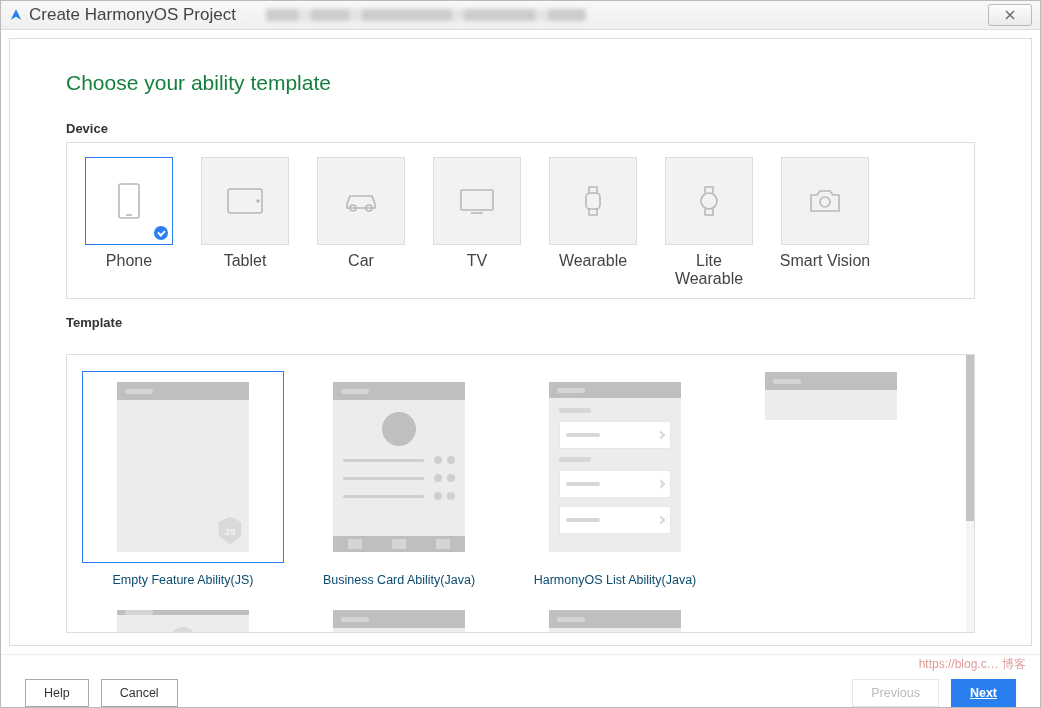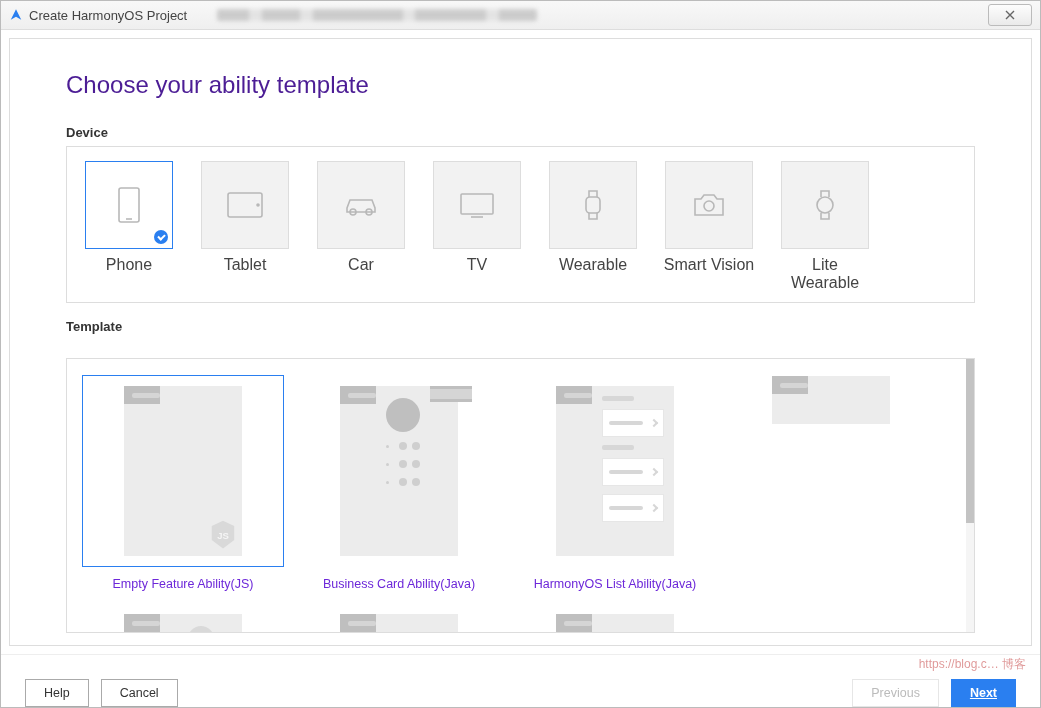--- a/index.html
+++ b/index.html
@@ -1,42 +1,42 @@
 <!DOCTYPE html>
 <html><head>
 <meta charset="utf-8">
 <style>
   html,body{margin:0;padding:0;font-family:"Segoe UI",Arial,sans-serif;font-size:13px;color:#333;background:#f0f0f0;}
   .window{width:1041px;height:708px;box-sizing:border-box;border:1px solid #bbb;background:#fff;display:flex;flex-direction:column;position:relative;}
-  .titlebar{height:28px;background:linear-gradient(#f8f8f8,#efefef);border-bottom:1px solid #ddd;display:flex;align-items:center;padding:0 8px;font-size:13px;color:#444;}
+  .titlebar{height:28px;background:linear-gradient(#f8f8f8,#efefef);border-bottom:1px solid #ddd;display:flex;align-items:center;padding:0 8px;font-size:17px;color:#444;}
   .titlebar .logo{width:14px;height:14px;margin-right:6px;display:inline-flex;}
   .titlebar .blurred{margin-left:30px;height:12px;width:320px;background:linear-gradient(90deg,#bbb 0 10%,#ddd 10% 14%,#bbb 14% 26%,#ddd 26% 30%,#bbb 30% 58%,#ddd 58% 62%,#bbb 62% 84%,#ddd 84% 88%,#bbb 88% 100%);filter:blur(2px);opacity:.7;border-radius:2px;}
   .titlebar .close{margin-left:auto;width:42px;height:20px;border:1px solid #bbb;border-radius:3px;background:linear-gradient(#fdfdfd,#eaeaea);display:flex;align-items:center;justify-content:center;font-size:11px;color:#555;}
   .inner{flex:1;margin:8px;border:1px solid #ddd;background:#fff;display:flex;flex-direction:column;padding:32px 56px 12px 56px;overflow:hidden;}
-  h1{font-size:24px;font-weight:400;margin:0 0 26px 0;color:#4c1d95;}
+  h1{font-size:21px;font-weight:400;margin:0 0 26px 0;color:#15803d;}
   .section-label{font-size:13px;font-weight:600;margin:0 0 6px 0;}
   .device-box{border:1px solid #ddd;padding:14px 16px 10px 16px;display:flex;gap:24px;}
   .dev{display:flex;flex-direction:column;align-items:center;width:92px;cursor:pointer;}
   .dev .tile{width:86px;height:86px;border:1px solid #ddd;background:#f2f2f2;display:flex;align-items:center;justify-content:center;position:relative;}
   .dev.selected .tile{border:1px solid #2a7ff0;background:#fff;}
   .dev .check{display:none;position:absolute;right:4px;bottom:4px;width:14px;height:14px;border-radius:50%;background:#2a7ff0;}
   .dev.selected .check{display:flex;align-items:center;justify-content:center;}
   .dev .check::after{content:"";width:5px;height:3px;border-left:2px solid #fff;border-bottom:2px solid #fff;transform:rotate(-45deg);margin-top:-1px;}
   .dev .lbl{margin-top:7px;font-size:16px;color:#444;text-align:center;}
   .tmpl-box{margin-top:18px;border:1px solid #ddd;flex:1;overflow:hidden;display:flex;}
   .tmpl-scroll{flex:1;overflow-y:auto;padding:16px 16px;}
   .tmpl-grid{display:flex;flex-wrap:wrap;gap:22px 16px;}
   .tmpl{width:200px;display:flex;flex-direction:column;align-items:center;cursor:pointer;}
   .tmpl .card{width:200px;height:190px;border:1px solid transparent;display:flex;align-items:center;justify-content:center;}
   .tmpl.selected .card{border:1px solid #2a7ff0;}
-  .tmpl .phone{width:118px;height:170px;background:#ececec;display:flex;flex-direction:row;position:relative;text-align:right;}
+  .tmpl .phone{width:132px;height:170px;background:#ececec;display:flex;flex-direction:column;position:relative;text-align:right;}
   .tmpl .phone .bar{height:18px;background:#bfbfbf;display:flex;align-items:center;}
   .tmpl .phone .bar::before{content:"";width:28px;height:5px;background:#d5d5d5;margin-left:8px;border-radius:2px;}
   .tmpl .phone .body{flex:1;position:relative;padding:10px;}
-  .tmpl .lbl{margin-top:10px;font-size:12.5px;text-align:right;color:#6d28d9;}
+  .tmpl .lbl{margin-top:10px;font-size:12.5px;text-align:right;color:#0c4a6e;}
   .js-badge{position:absolute;right:6px;bottom:6px;width:26px;height:30px;}
   .java-cup{position:absolute;left:50%;top:50%;transform:translate(-50%,-50%);width:28px;height:28px;}
   .biz-body{display:flex;flex-direction:column;align-items:center;gap:10px;}
   .biz-avatar{width:34px;height:34px;border-radius:50%;background:#bfbfbf;margin-top:2px;}
   .biz-row{display:flex;align-items:center;gap:10px;width:100%;}
   .biz-line{flex:1;height:3px;background:#cfcfcf;border-radius:2px;}
   .biz-dots{display:flex;gap:5px;}
   .biz-dot{width:8px;height:8px;border-radius:50%;background:#cfcfcf;}
   .biz-nav{height:16px;background:#bfbfbf;display:flex;justify-content:space-around;align-items:center;}
   .biz-nav span{width:14px;height:10px;background:#d5d5d5;}
@@ -128,36 +128,36 @@
             <svg class="ico" width="26" height="36">
               <rect x="6" y="10" width="14" height="16" rx="4"></rect>
               <path d="M9 10 L9 4 L17 4 L17 10 M9 26 L9 32 L17 32 L17 26"></path>
             </svg>
           </div>
         <div class="lbl">Wearable</div>
       </div>
 
       <div class="dev">
         <div class="tile">
+            <svg class="ico" width="26" height="36">
+              <circle cx="13" cy="18" r="8"></circle>
+              <path d="M9 10 L9 4 L17 4 L17 10 M9 26 L9 32 L17 32 L17 26"></path>
+            </svg>
+          </div>
+        <div class="lbl">Lite Wearable</div>
+      </div>
+
+      <div class="dev">
+        <div class="tile">
             <svg class="ico" width="36" height="28">
               <path d="M4 8 L10 8 L13 4 L23 4 L26 8 L32 8 L32 24 L4 24 Z"></path>
               <circle cx="18" cy="15" r="5"></circle>
             </svg>
           </div>
         <div class="lbl">Smart Vision</div>
-      </div>
-
-      <div class="dev">
-        <div class="tile">
-            <svg class="ico" width="26" height="36">
-              <circle cx="13" cy="18" r="8"></circle>
-              <path d="M9 10 L9 4 L17 4 L17 10 M9 26 L9 32 L17 32 L17 26"></path>
-            </svg>
-          </div>
-        <div class="lbl">Lite Wearable</div>
       </div>
 
     </div>
 
     <div class="section-label" style="margin-top:16px;">Template</div>
     <div class="tmpl-box">
       <div class="tmpl-scroll">
         <div class="tmpl-grid">
 
           <div class="tmpl selected">

